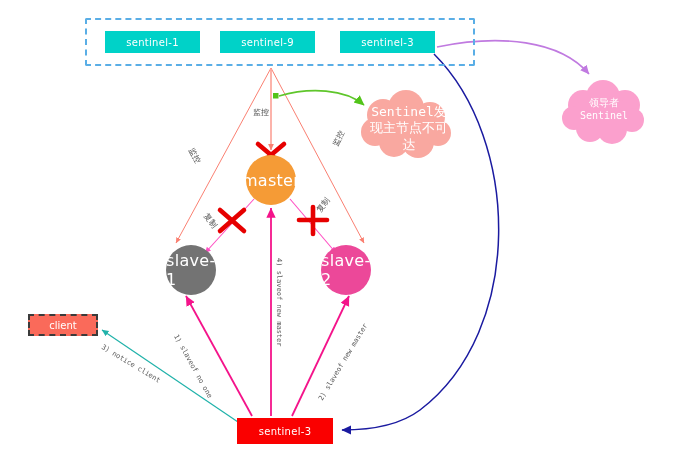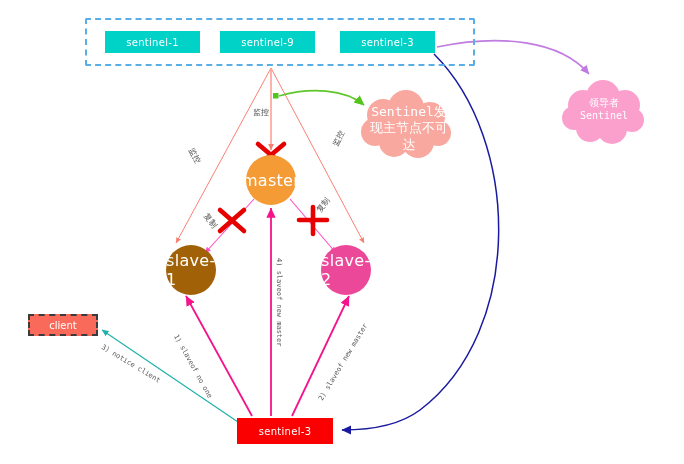--- a/index.html
+++ b/index.html
@@ -66,21 +66,21 @@
     letter-spacing: 0.3px;
   }
   #master-node {
     left: 246px; top: 155px;
     width: 50px; height: 50px;
     background: #f59b36;
   }
   #slave-1-node {
     left: 166px; top: 245px;
     width: 50px; height: 50px;
-    background: #a16207;
+    background: #737373;
   }
   #slave-2-node {
     left: 321px; top: 245px;
     width: 50px; height: 50px;
     background: #ec4899;
   }
 
   
   #client-box {
     position: absolute;

